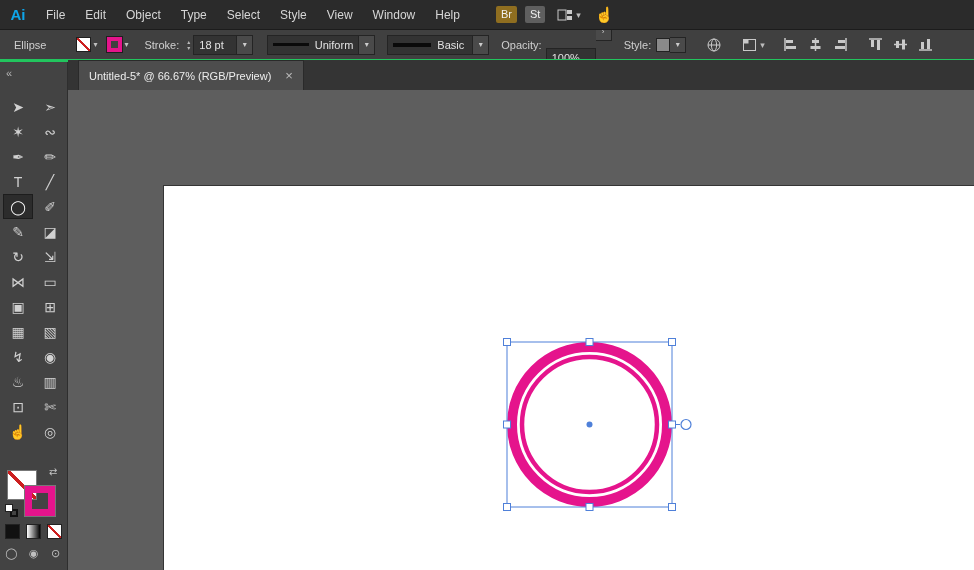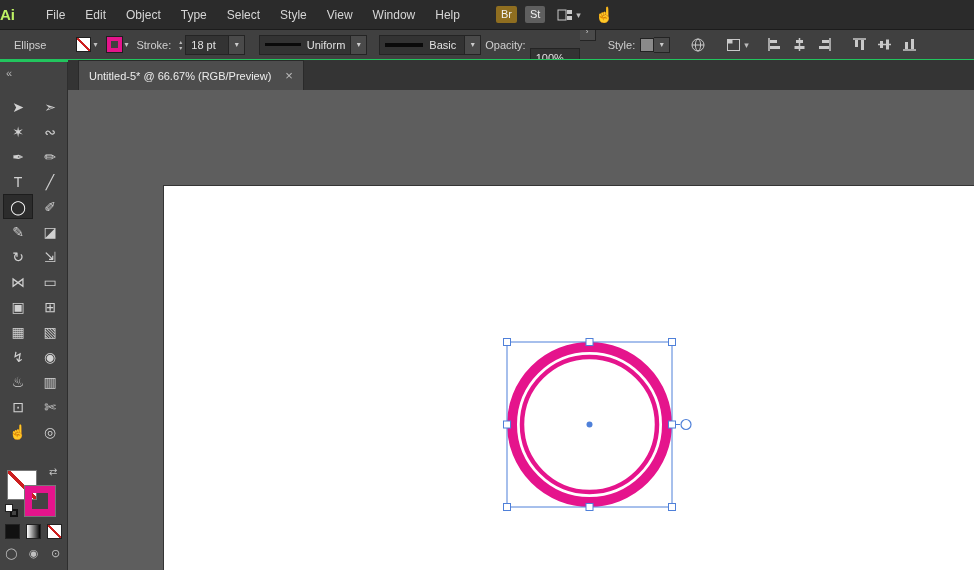--- a/index.html
+++ b/index.html
@@ -2,21 +2,21 @@
 <html><head>
 <meta charset="utf-8">
 <style>
   * { margin:0; padding:0; box-sizing:border-box; }
   html,body { width:974px; height:570px; overflow:hidden; }
   body { position:relative; background:#5e5e5e; font-family:"Liberation Sans", sans-serif; color:#d8d8d8; }
 
   
   #menubar { position:absolute; left:0; top:0; width:974px; height:30px;
     background:#2b2b2b; border-bottom:1px solid #1c1c1c; display:flex; align-items:center; }
-  .ai-logo { width:36px; font-weight:bold; font-size:15px; color:#bef264; }
+  .ai-logo { width:36px; text-align:center; font-weight:bold; font-size:15px; color:#0ea5e9; }
   .menu-item { font-size:12px; color:#d6d6d6; padding:16px 10px; line-height:30px; cursor:default; }
   .mb-btn { font-size:11px; color:#f0f0f0; padding:2px 5px; border-radius:2px; margin-left:8px; line-height:13px; }
   .mb-btn.br { background:#8f6e20; margin-left:26px; }
   .mb-btn.st { background:#5f5f5f; }
   .mb-icon { margin-left:12px; display:inline-flex; align-items:center; color:#c9c9c9; }
   .mb-chev { font-size:9px; color:#bbb; margin-left:3px; }
   .hand-glyph { font-size:15px; color:#c9c9c9; margin-left:14px; }
 
   
   #controlbar { position:absolute; left:0; top:30px; width:974px; height:32px;
@@ -100,21 +100,21 @@
   <span style="margin-left:30px; display:inline-flex; align-items:center;">
     <span class="swatch-sm fill-none-sm"></span>
     <span class="chev">▾</span>
   </span>
 
   <span style="margin-left:10px; display:inline-flex; align-items:center;">
     <span class="stroke-pink-sm"></span>
     <span class="chev">▾</span>
   </span>
 
-  <span class="cb-label" style="margin-left:8px;">Stroke:</span>
+  <span class="cb-label" style="margin-left:16px;">Stroke:</span>
   <span class="stepper">
     <span>▴</span>
     <span>▾</span>
   </span>
   <span style="margin-left:3px; display:inline-flex;">
     <span class="field" style="width:44px;">18 pt</span>
     <span class="combo-btn">▾</span>
   </span>
 
   <span style="margin-left:14px; display:inline-flex;">
@@ -126,21 +126,21 @@
   </span>
 
   <span style="margin-left:12px; display:inline-flex;">
     <span class="field" style="width:86px;">
       <span class="line-prev thick"></span>
       <span>Basic</span>
     </span>
     <span class="combo-btn">▾</span>
   </span>
 
-  <span class="cb-label" style="margin-left:4px;">Opacity:</span>
+  <span class="cb-label" style="margin-left:12px;">Opacity:</span>
   <span style="margin-left:4px; display:inline-flex;">
     <span class="field" style="width:50px;margin-top:27px;">100%</span>
     <span class="combo-btn">›</span>
   </span>
 
   <span class="cb-label" style="margin-left:12px;">Style:</span>
   <span style="margin-left:5px; display:inline-flex; align-items:center;">
     <span class="style-swatch"></span>
     <span class="combo-btn" style="height:16px;">▾</span>
   </span>

